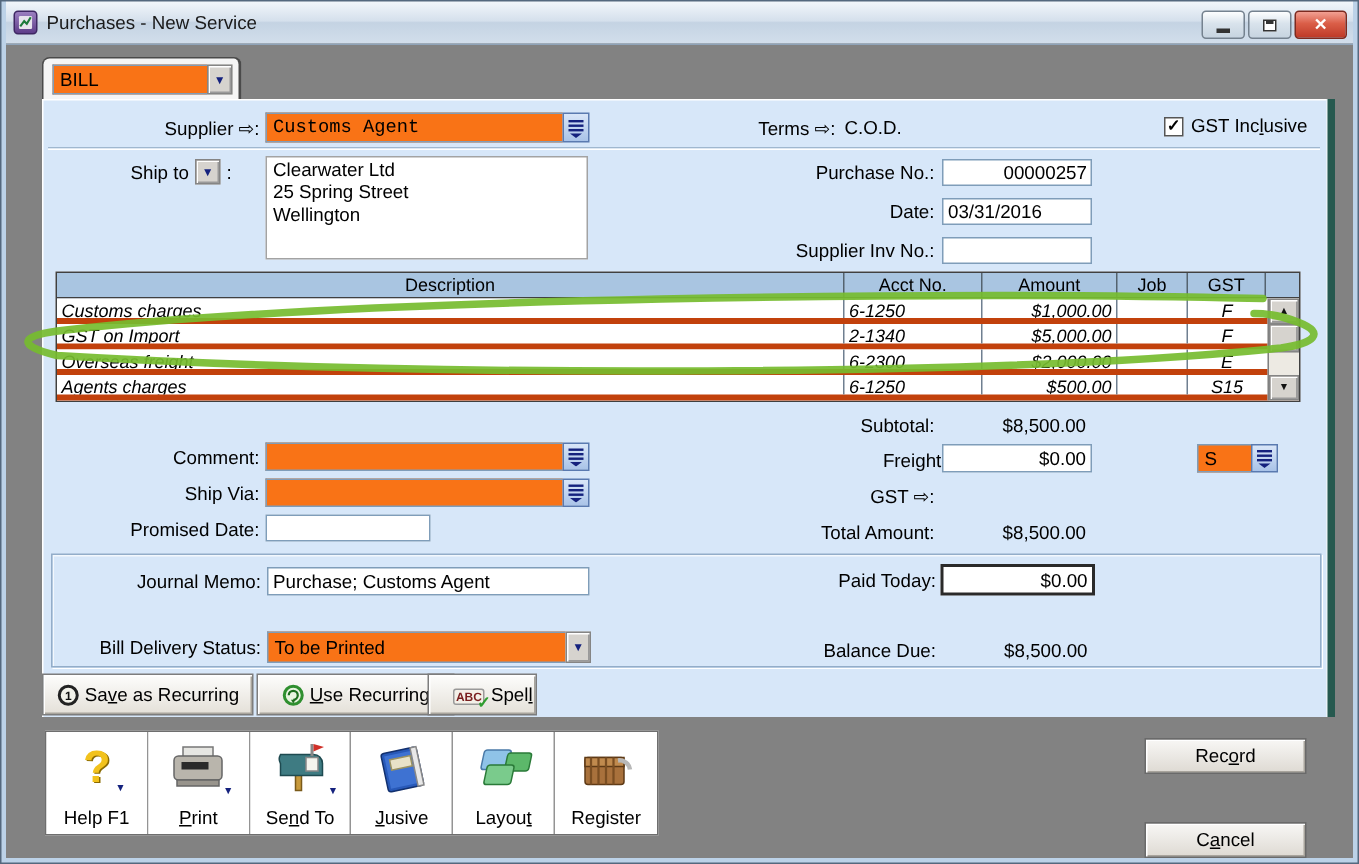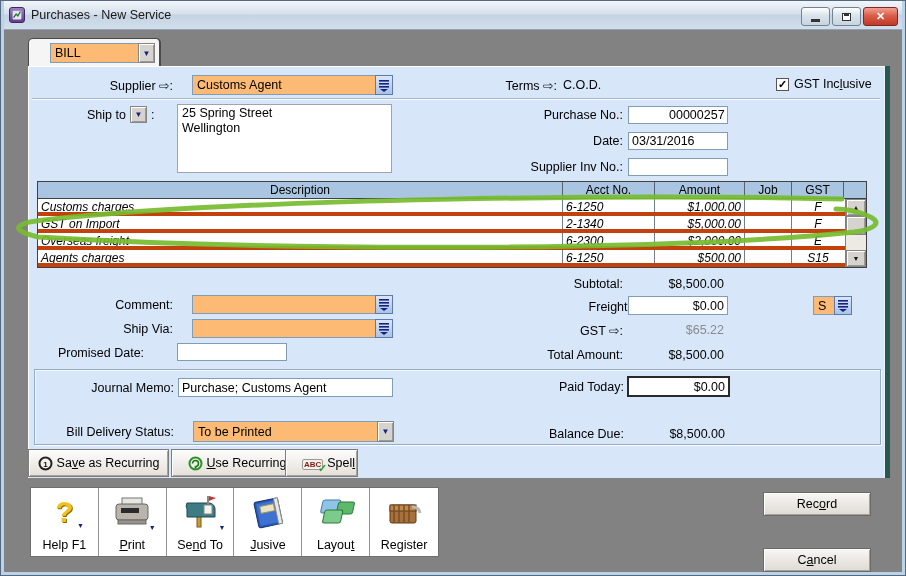--- a/index.html
+++ b/index.html
@@ -27,21 +27,21 @@
     border:1px solid #4A4A4A; border-right-width:2px; border-bottom:none; border-radius:5px 5px 0 0; z-index:5; }
   
   .panel { position:absolute; left:28px; top:66px; width:856px; height:412px; background:#D7E7F9;
     border-left:1px solid #FFFFFF; border-top:1px solid #FFFFFF; z-index:1; }
   .teal-strip { position:absolute; left:884px; top:66px; width:6px; height:412px; background:#26594F; border-left:1px solid #EAF2F8; z-index:2; }
   
   .lbl { position:absolute; text-align:right; white-space:nowrap; }
   .field { position:absolute; background:#fff; border:1px solid #7F9DB9; display:flex; align-items:center; padding:0 3px; font-size:12.5px; overflow:hidden; }
   .field.num { justify-content:flex-end; }
   .combo { position:absolute; display:flex; }
-  .combo .cfield { flex:1; background:#fdba74; border:1px solid #7F9DB9; border-right:none; display:flex; align-items:center; padding:0 4px; overflow:hidden;margin-left:15px; }
+  .combo .cfield { flex:1; background:#f97316; border:1px solid #7F9DB9; border-right:none; display:flex; align-items:center; padding:0 4px; overflow:hidden; }
   .list-btn { width:18px; background:linear-gradient(#D9E6F8,#A9C3E8); border:1px solid #5A7AB0; display:flex; align-items:center; justify-content:center; }
   .dd-btn { width:17px; background:#D6D3CE; border:1px solid #858585; box-shadow:inset 1px 1px 0 #fff, inset -1px -1px 0 #9a9a9a; display:flex; align-items:center; justify-content:center; color:#15227E; font-size:8px; }
   .sq-dd { width:17px; height:17px; background:#D6D3CE; border:1px solid #858585; box-shadow:inset 1px 1px 0 #fff, inset -1px -1px 0 #9a9a9a; display:inline-flex; align-items:center; justify-content:center; color:#15227E; font-size:8px; }
   .checkbox { width:13px; height:13px; background:#fff; border:1px solid #555; display:inline-flex; align-items:center; justify-content:center; font-size:11px; font-weight:bold; line-height:1; }
   .divider { position:absolute; left:3px; top:31px; width:848px; height:2px; border-top:1px solid #9FB7CF; border-bottom:1px solid #fff; }
   
   .grid { position:absolute; left:8px; top:114px; width:830px; border:1px solid #404040; background:#fff; }
   .grid-hdr { display:flex; background:#A9C5E1; border-bottom:1px solid #404040; height:17px; font-size:12px; }
   .grid-row { display:flex; height:17px; font-size:12px; background:#fff; border-bottom:4px solid #c2410c;font-style:italic; }
   .grid-row:last-child { border-bottom:none; }
@@ -97,21 +97,21 @@
 <div class="bill-tab">
   <div class="combo" style="left:6px; top:4px; width:120px; height:20px;">
     <div class="cfield">BILL</div>
     <div class="dd-btn">▼</div>
   </div>
 </div>
 
 <div class="panel">
 
   <div class="lbl" style="left:0; top:11px; width:144px;">Supplier ⇨:</div>
-  <div class="combo" style="left:148px; top:8px; width:216px; height:20px;">
+  <div class="combo" style="left:148px; top:8px; width:216px; height:20px;font-family:Liberation Mono, monospace;">
     <div class="cfield">Customs Agent</div>
     <div class="list-btn">
       <svg width="12" height="13" viewBox="0 0 12 13">
           <g fill="#15227E">
             <rect x="1" y="1" width="10" height="1.6"></rect>
             <rect x="1" y="4" width="10" height="1.6"></rect>
             <rect x="1" y="7" width="10" height="1.6"></rect>
             <polygon points="2,10 10,10 6,13"></polygon>
           </g>
         </svg>
@@ -127,20 +127,21 @@
   </div>
 
   <div class="divider"></div>
 
   <div style="position:absolute; left:58px; top:39px; display:flex; align-items:center; gap:4px;">
     <span>Ship to</span>
     <span class="sq-dd">▼</span>
     <span>:</span>
   </div>
   <div style="position:absolute; left:148px; top:37px; width:215px; height:69px; background:#fff; border:1px solid #A3A3A3; padding:1px 4px; line-height:15px;">
+    <div>Clearwater Ltd</div>
     <div>25 Spring Street</div>
     <div>Wellington</div>
   </div>
 
   <div class="lbl" style="left:434px; top:41px; width:160px;">Purchase No.:</div>
   <div class="field" style="left:599px; top:39px; width:100px; height:18px;padding-left:40px;">00000257</div>
   <div class="lbl" style="left:434px; top:67px; width:160px;">Date:</div>
   <div class="field" style="left:599px; top:65px; width:100px; height:18px;">03/31/2016</div>
   <div class="lbl" style="left:434px; top:93px; width:160px;">Supplier Inv No.:</div>
   <div class="field" style="left:599px; top:91px; width:100px; height:18px;"></div>
@@ -209,42 +210,41 @@
       <svg width="12" height="13" viewBox="0 0 12 13">
           <g fill="#15227E">
             <rect x="1" y="1" width="10" height="1.6"></rect>
             <rect x="1" y="4" width="10" height="1.6"></rect>
             <rect x="1" y="7" width="10" height="1.6"></rect>
             <polygon points="2,10 10,10 6,13"></polygon>
           </g>
         </svg>
     </div>
   </div>
-  <div class="lbl" style="left:0; top:279px; width:144px;text-align:center;">Promised Date:</div>
+  <div class="lbl" style="left:0; top:279px; width:144px;">Promised Date:</div>
   <div class="field" style="left:148px; top:276px; width:110px; height:18px;"></div>
 
   <div class="lbl" style="left:434px; top:210px; width:160px;">Subtotal:</div>
   <div class="lbl" style="left:495px; top:210px; width:200px;">$8,500.00</div>
   <div class="lbl" style="left:442px; top:233px; width:160px;">Freight:</div>
   <div class="field num" style="left:599px; top:229px; width:100px; height:19px;">$0.00</div>
   <div class="combo" style="left:769px; top:229px; width:54px; height:19px;">
     <div class="cfield">S</div>
     <div class="list-btn">
       <svg width="12" height="13" viewBox="0 0 12 13">
           <g fill="#15227E">
             <rect x="1" y="1" width="10" height="1.6"></rect>
             <rect x="1" y="4" width="10" height="1.6"></rect>
             <rect x="1" y="7" width="10" height="1.6"></rect>
             <polygon points="2,10 10,10 6,13"></polygon>
           </g>
         </svg>
     </div>
   </div>
   <div class="lbl" style="left:434px; top:256px; width:160px;">GST ⇨:</div>
-  <div class="lbl gray-val" style="left:495px; top:256px; width:200px;">$65.22</div>
   <div class="lbl" style="left:434px; top:281px; width:160px;">Total Amount:</div>
   <div class="lbl" style="left:495px; top:281px; width:200px;">$8,500.00</div>
 
   <div class="subpanel">
     <div class="lbl" style="left:0; top:11px; width:139px;">Journal Memo:</div>
     <div class="field" style="left:143px; top:8px; width:215px; height:19px;">Purchase; Customs Agent</div>
     <div class="lbl" style="left:429px; top:10px; width:160px;">Paid Today:</div>
     <div class="field num" style="left:592px; top:6px; width:103px; height:21px; border:2px solid #2A2A2A;">$0.00</div>
     <div class="lbl" style="left:0; top:55px; width:139px;">Bill Delivery Status:</div>
     <div class="combo" style="left:143px; top:51px; width:216px; height:21px;">

